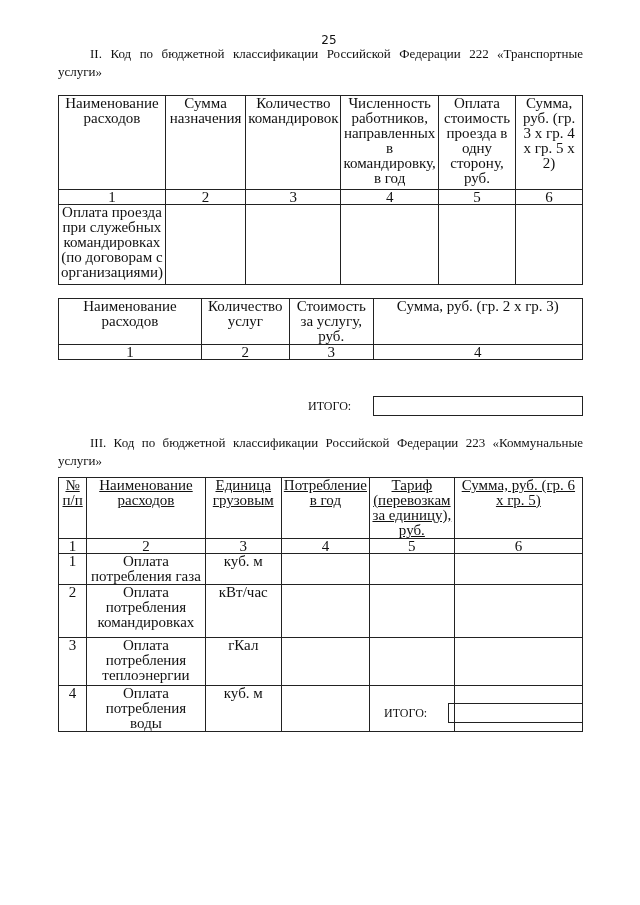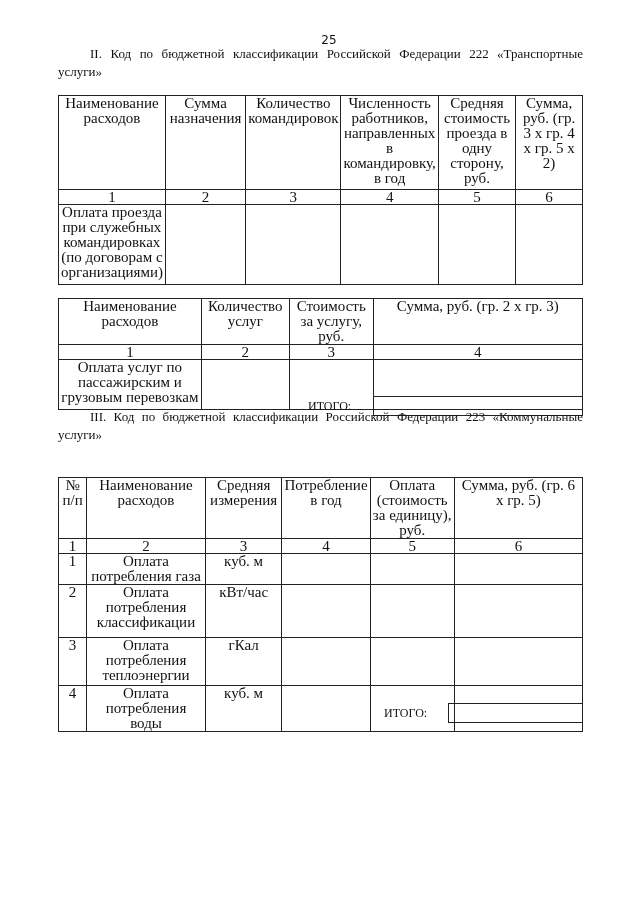--- a/index.html
+++ b/index.html
@@ -35,21 +35,21 @@
       <col style="width:86px">
       <col style="width:86px">
       <col style="width:88px">
     </colgroup>
   <tbody>
       <tr style="height:94px;">
     <td>Наименование расходов</td>
     <td>Сумма назначения</td>
     <td>Количество командировок</td>
     <td>Численность работников, направленных в командировку, в год</td>
-    <td>Средняя стоимость проезда в одну сторону, руб.</td>
+    <td>Оплата стоимость проезда в одну сторону, руб.</td>
     <td>Сумма, руб. (гр. 3 х гр. 4 х гр. 5 х 2)</td>
   </tr>
   <tr style="height:15px;">
     <td class="num">1</td>
     <td class="num">2</td>
     <td class="num">3</td>
     <td class="num">4</td>
     <td class="num">5</td>
     <td class="num">6</td>
   </tr>
@@ -77,73 +77,67 @@
     <td>Количество услуг</td>
     <td>Стоимость за услугу, руб.</td>
     <td>Сумма, руб. (гр. 2 х гр. 3)</td>
   </tr>
   <tr style="height:15px;">
     <td class="num">1</td>
     <td class="num">2</td>
     <td class="num">3</td>
     <td class="num">4</td>
   </tr>
-  <tr style="height:50px;">
-    <td class="left">Оплата услуг по пассажирским и грузовым перевозкам</td>
-    <td></td>
-    <td></td>
-    <td></td>
-  </tr>
 </tbody>
   </table>
 <div class="itogo-label" style="left:308px; top:399px;">ИТОГО:</div>
 <div class="itogo-box" style="left:373px; top:396px; width:210px; height:20px;"></div>
 
-<div class="heading" style="top:408px;">
+<div class="heading" style="top:434px;">
   <span class="first">III. Код по бюджетной классификации Российской Федерации 223 «Коммунальные</span>
   <span>услуги»</span>
 </div>
 
 <table style="left:58px; top:477px; width:525px;">
   <colgroup>
       <col style="width:29px">
       <col style="width:120px">
       <col style="width:77px">
       <col style="width:79px">
       <col style="width:85px">
       <col style="width:135px">
     </colgroup>
   <tbody>
-      <tr style="height:48px;">
+      <tr style="height:48px;text-decoration:underline;">
     <td>№ п/п</td>
     <td>Наименование расходов</td>
-    <td>Средняя измерения</td>
+    <td>Единица грузовым</td>
     <td>Потребление в год</td>
-    <td>Оплата (стоимость за единицу), руб.</td>
+    <td>Тариф (перевозкам за единицу), руб.</td>
     <td>Сумма, руб. (гр. 6 х гр. 5)</td>
   </tr>
   <tr style="height:15px;">
     <td class="num">1</td>
     <td class="num">2</td>
     <td class="num">3</td>
     <td class="num">4</td>
     <td class="num">5</td>
     <td class="num">6</td>
   </tr>
   <tr style="height:30px;">
     <td>1</td>
     <td class="left">Оплата потребления газа</td>
     <td class="left">куб. м</td>
     <td></td>
     <td></td>
     <td></td>
   </tr>
   <tr style="height:53px;">
     <td>2</td>
-    <td class="left">Оплата потребления классификации</td>
+    <td class="left">Оплата потребления командировках</td>
     <td class="left">кВт/час</td>
     <td></td>
     <td></td>
     <td></td>
   </tr>
   <tr style="height:48px;">
     <td>3</td>
     <td class="left">Оплата потребления теплоэнергии</td>
     <td class="left">гКал</td>
     <td></td>

